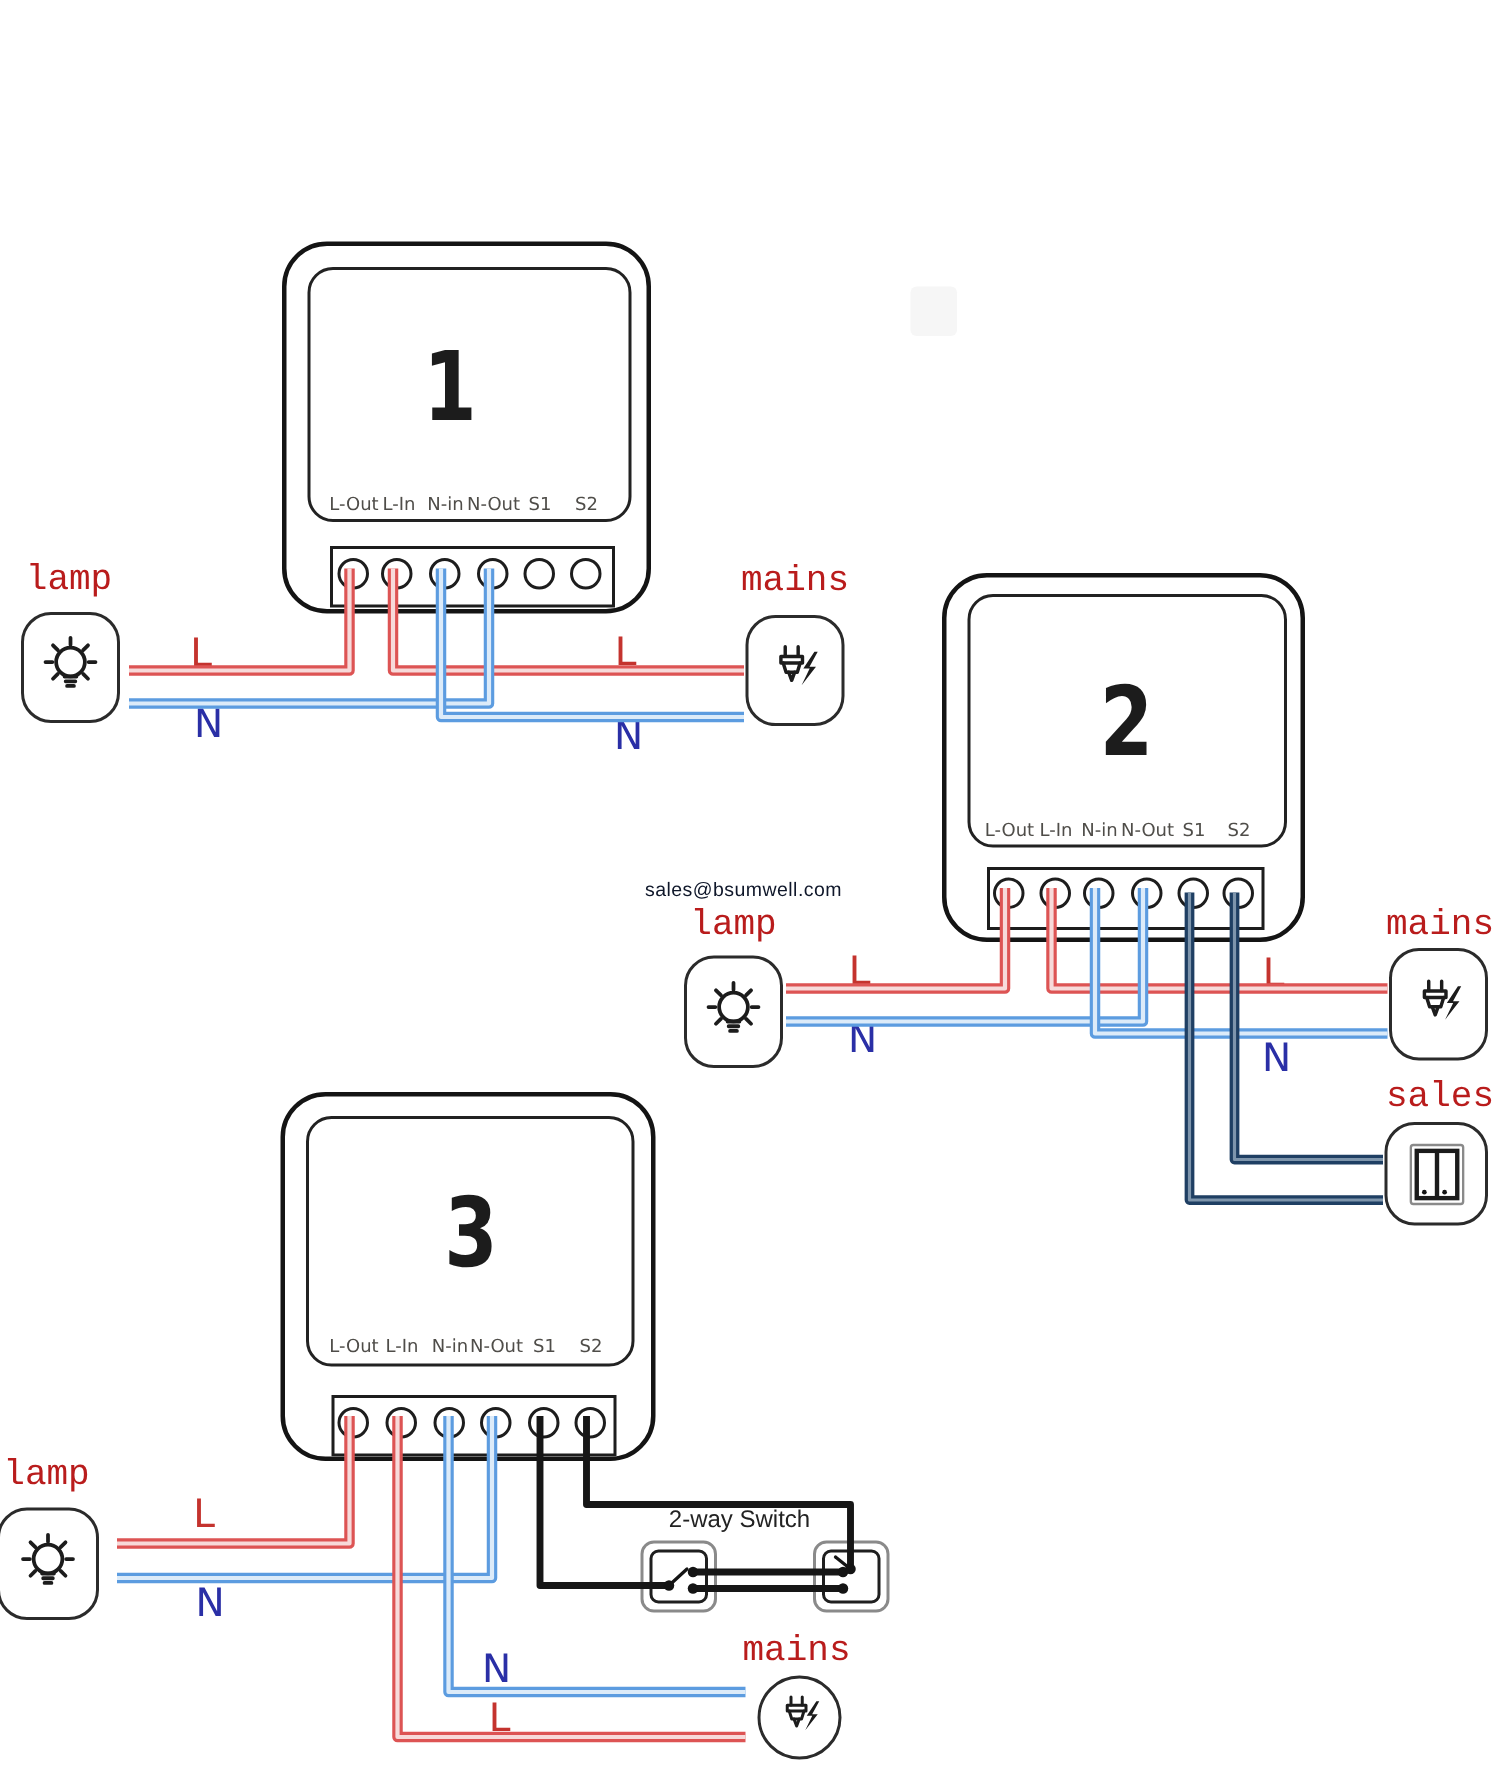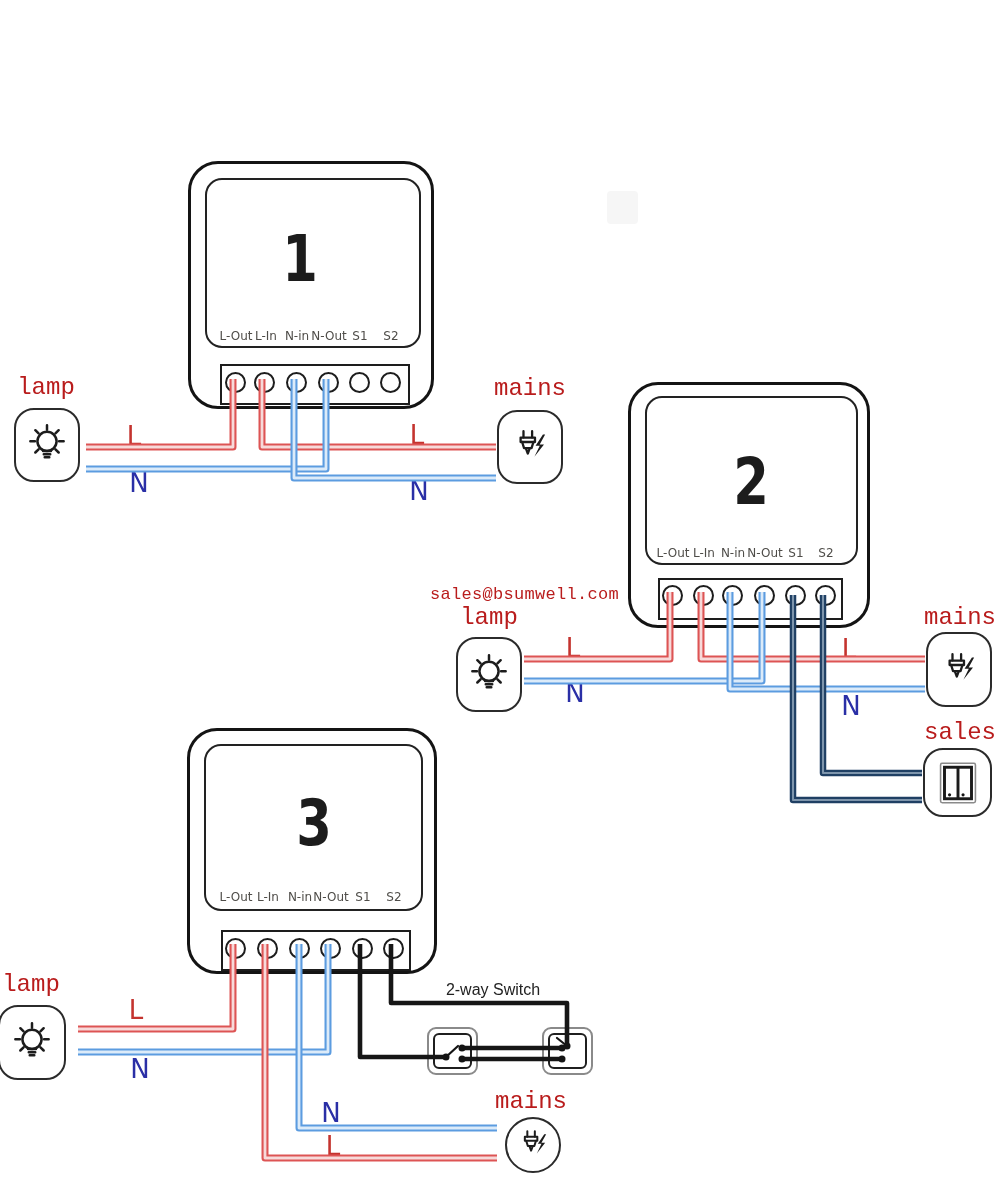--- a/index.html
+++ b/index.html
@@ -41,21 +41,21 @@
   .fill-ic{fill:#1c1c1c;stroke:none;}
   .gray-ic{stroke:#8a8a8a;stroke-width:1.4;fill:none;}
   .thick-ic{stroke:#1b1b1b;stroke-width:2.6;fill:none;}
 
   
   .wallswitch{position:absolute;border:2px solid #8a8a8a;border-radius:9px;background:#fff;box-sizing:border-box;}
   .wallswitch .inner{position:absolute;left:4px;top:4px;right:4px;bottom:4px;
                      border:2.4px solid #1f1f1f;border-radius:6px;background:#fff;}
 
   
-  .watermark{position:absolute;font-size:17px;color:#b91c1c;letter-spacing:0.3px;font-family:Liberation Mono, monospace;}
+  .watermark{position:absolute;font-size:13px;color:#0f172a;letter-spacing:0.3px;}
   .ghost{position:absolute;background:#f6f6f6;border-radius:4px;}
 
   
   .overlay{position:absolute;left:0;top:0;pointer-events:none;}
   .wr .o{stroke:#dd5454;stroke-width:7;fill:none;stroke-linejoin:round;}
   .wr .i{stroke:#f7dada;stroke-width:2.8;fill:none;stroke-linejoin:round;}
   .wb .o{stroke:#5c9ce0;stroke-width:7;fill:none;stroke-linejoin:round;}
   .wb .i{stroke:#dcebf9;stroke-width:2.8;fill:none;stroke-linejoin:round;}
   .wn .o{stroke:#1f3f63;stroke-width:6.5;fill:none;stroke-linejoin:round;}
   .wn .i{stroke:#7e95ac;stroke-width:2.1;fill:none;stroke-linejoin:round;}
@@ -183,21 +183,21 @@
   <span class="wl blue" style="left:851px;top:706px;">N</span>
 
   <span class="icon-label" style="left:31px;top:984px;">lamp</span>
   <div class="iconbox" style="left:-2px;top:1005px;width:68px;height:75px;">
     <svg width="50" height="50" viewBox="0 0 48 48">
       <circle class="stroke-ic" cx="24" cy="20.5" r="9.2"></circle>
       <path class="stroke-ic" d="M20.2 29.8 h7.6 M20.9 32.8 h6.2 M21.8 35.8 h4.4"></path>
       <path class="stroke-ic" d="M24 5 v4.4 M12.8 9.8 l3.1 3.1 M35.2 9.8 l-3.1 3.1 M8 20.5 h4.4 M35.6 20.5 h4.4 M12.8 31.2 l3.1 -3.1 M35.2 31.2 l-3.1 -3.1"></path>
     </svg>
   </div>
-  <span class="small-label" style="left:493px;top:990px;">2-way Switch</span>
+  <span class="small-label" style="left:493px;top:1014px;">2-way Switch</span>
   <div class="wallswitch" style="left:427px;top:1027px;width:51px;height:48px;">
     <div class="inner"></div>
   </div>
   <div class="wallswitch" style="left:542px;top:1027px;width:51px;height:48px;">
     <div class="inner"></div>
   </div>
   <span class="icon-label" style="left:531px;top:1101px;">mains</span>
   <div class="iconbox circle" style="left:505px;top:1117px;width:56px;height:56px;">
     <svg width="40" height="40" viewBox="0 0 48 48">
       <path class="stroke-ic" d="M17.2 7.5 V14 M26.2 7.5 V14"></path>

